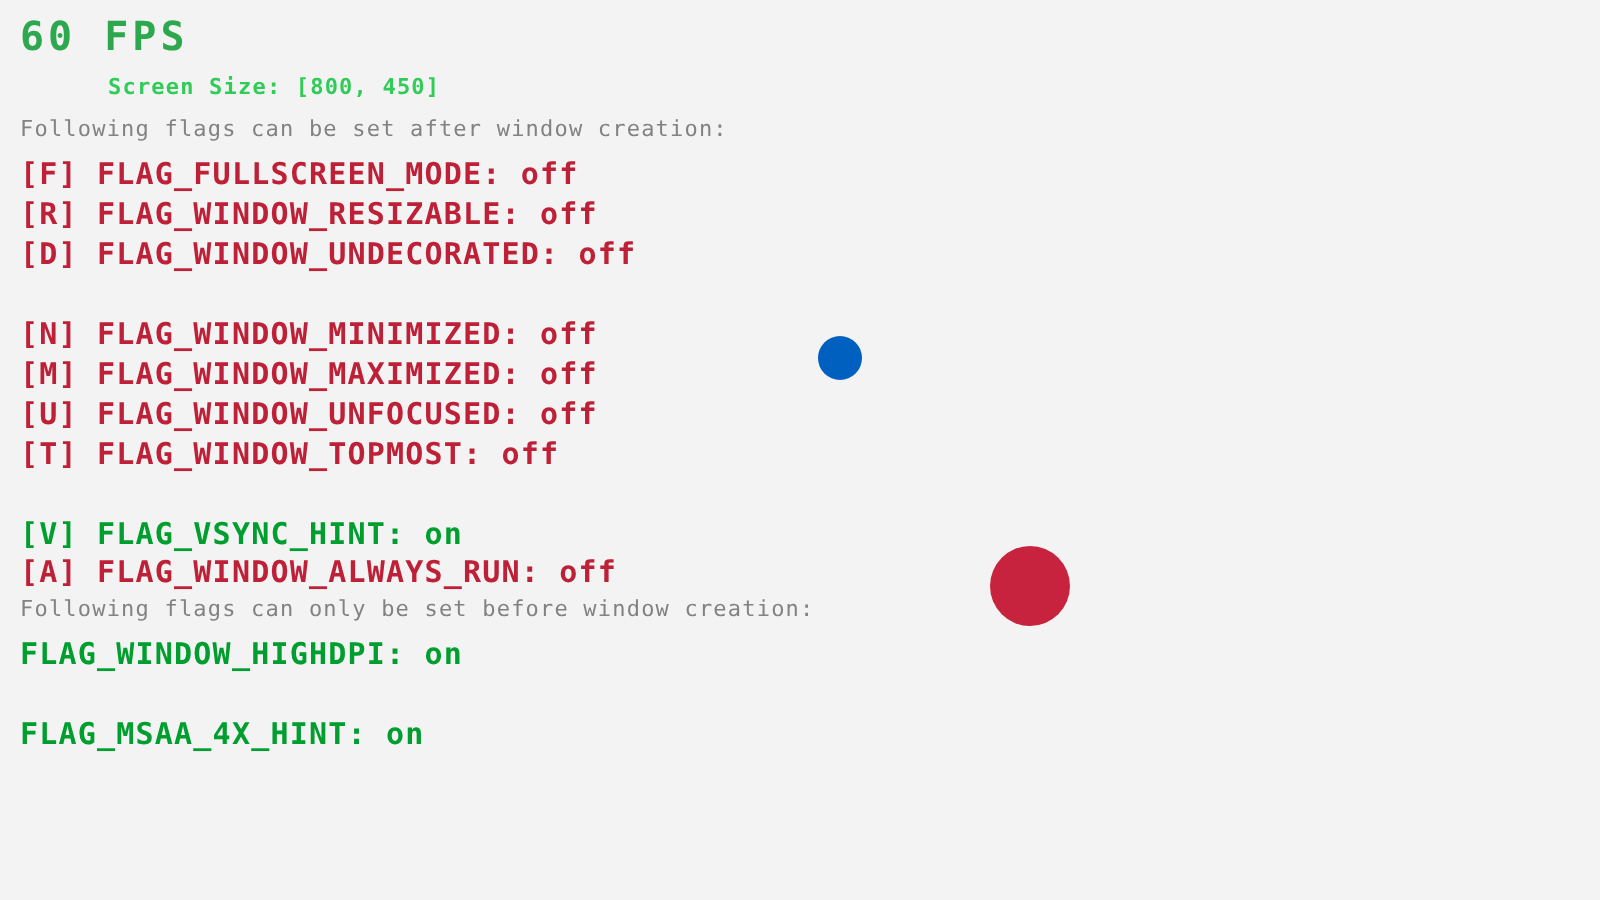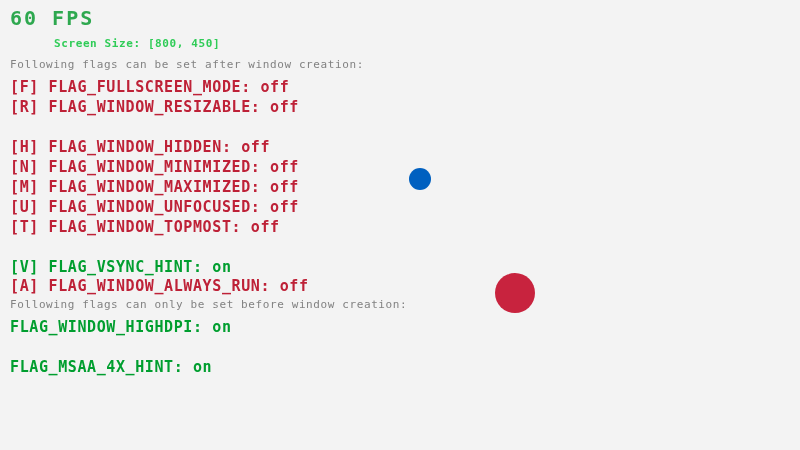--- a/index.html
+++ b/index.html
@@ -94,22 +94,22 @@
   <div class="txt" id="fps-counter">60 FPS</div>
 
   <div class="txt" id="screen-size-label">Screen Size: [800, 450]</div>
 
   <div class="txt section-header" style="top:58px;">Following flags can be set after window creation:</div>
 
   <div class="txt flag-line flag-off" style="top:78px;">[F] FLAG_FULLSCREEN_MODE: off</div>
 
   <div class="txt flag-line flag-off" style="top:98px;">[R] FLAG_WINDOW_RESIZABLE: off</div>
 
+  <div class="txt flag-line flag-off" style="top:118px;">[D] FLAG_WINDOW_UNDECORATED: off</div>
 
-  <div class="txt flag-line flag-off" style="top:138px;">[H] FLAG_WINDOW_HIDDEN: off</div>
 
   <div class="txt flag-line flag-off" style="top:158px;">[N] FLAG_WINDOW_MINIMIZED: off</div>
 
   <div class="txt flag-line flag-off" style="top:178px;">[M] FLAG_WINDOW_MAXIMIZED: off</div>
 
   <div class="txt flag-line flag-off" style="top:198px;">[U] FLAG_WINDOW_UNFOCUSED: off</div>
 
   <div class="txt flag-line flag-off" style="top:218px;">[T] FLAG_WINDOW_TOPMOST: off</div>
 
   <div class="txt flag-line flag-off" style="top:238px;margin-top:39px;">[A] FLAG_WINDOW_ALWAYS_RUN: off</div>

